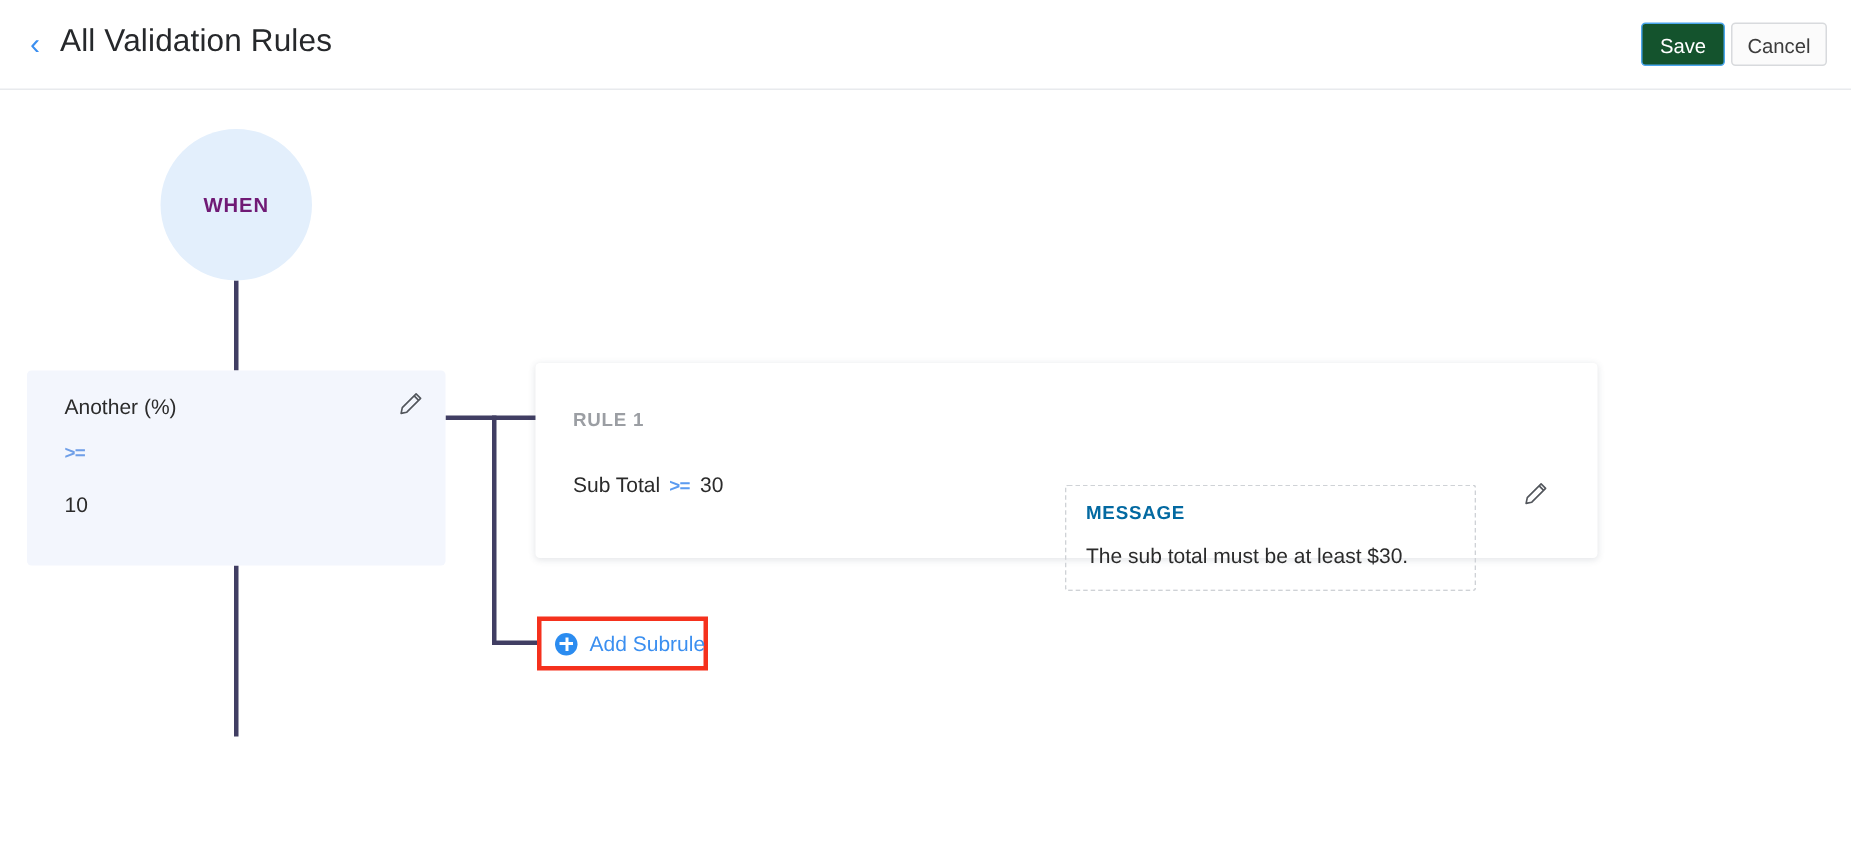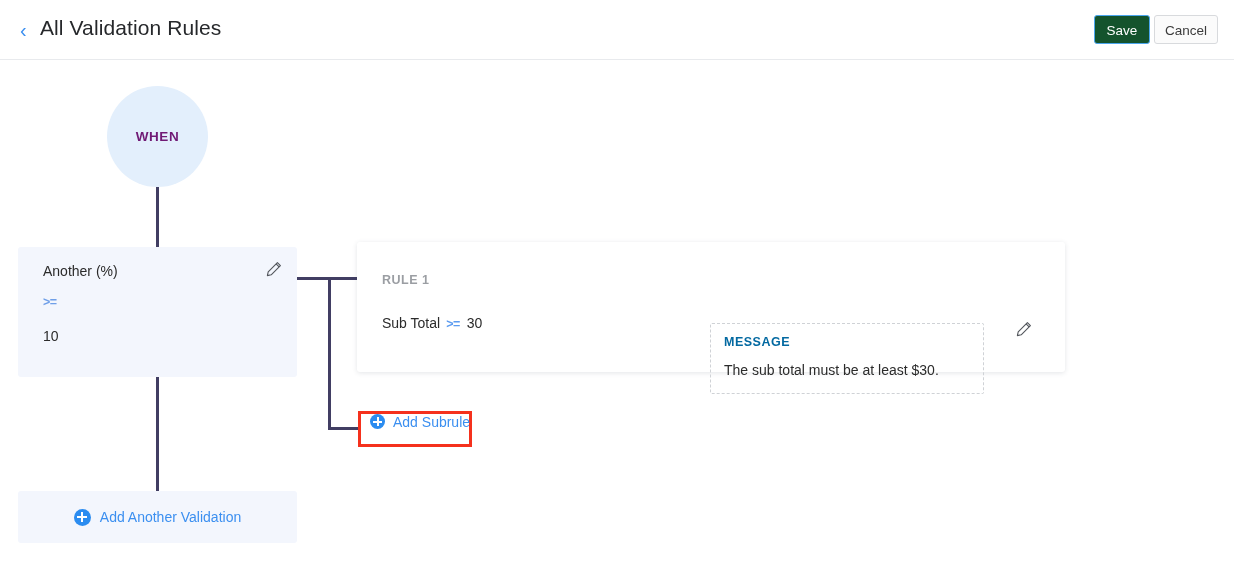--- a/index.html
+++ b/index.html
@@ -201,20 +201,21 @@
 
   
   .add-subrule-box {
     position: absolute;
     left: 358px; top: 350px;
     width: 114px; height: 36px;
     border: 3px solid #f5311d;
     box-sizing: border-box;
     background: #ffffff;
     display: flex;
+    align-items: center;
     cursor: pointer;
   }
   .plus-icon {
     width: 15px; height: 15px;
     border-radius: 50%;
     background: #2b8cf0;
     position: relative;
     flex: none;
     margin-left: 9px;
   }
@@ -323,18 +324,14 @@
         <path d="M11.1 3.9 L14.1 6.9" stroke="#52565c" stroke-width="1.1"></path>
       </svg>
     </div>
   </div>
 
   <div class="add-subrule-box">
     <span class="plus-icon"></span>
     <span class="add-subrule-label">Add Subrule</span>
   </div>
 
-  <div class="add-validation-card">
-    <span class="plus-icon big"></span>
-    <span class="add-validation-label">Add Another Validation</span>
-  </div>
 
 </div>
 
 </body></html>

